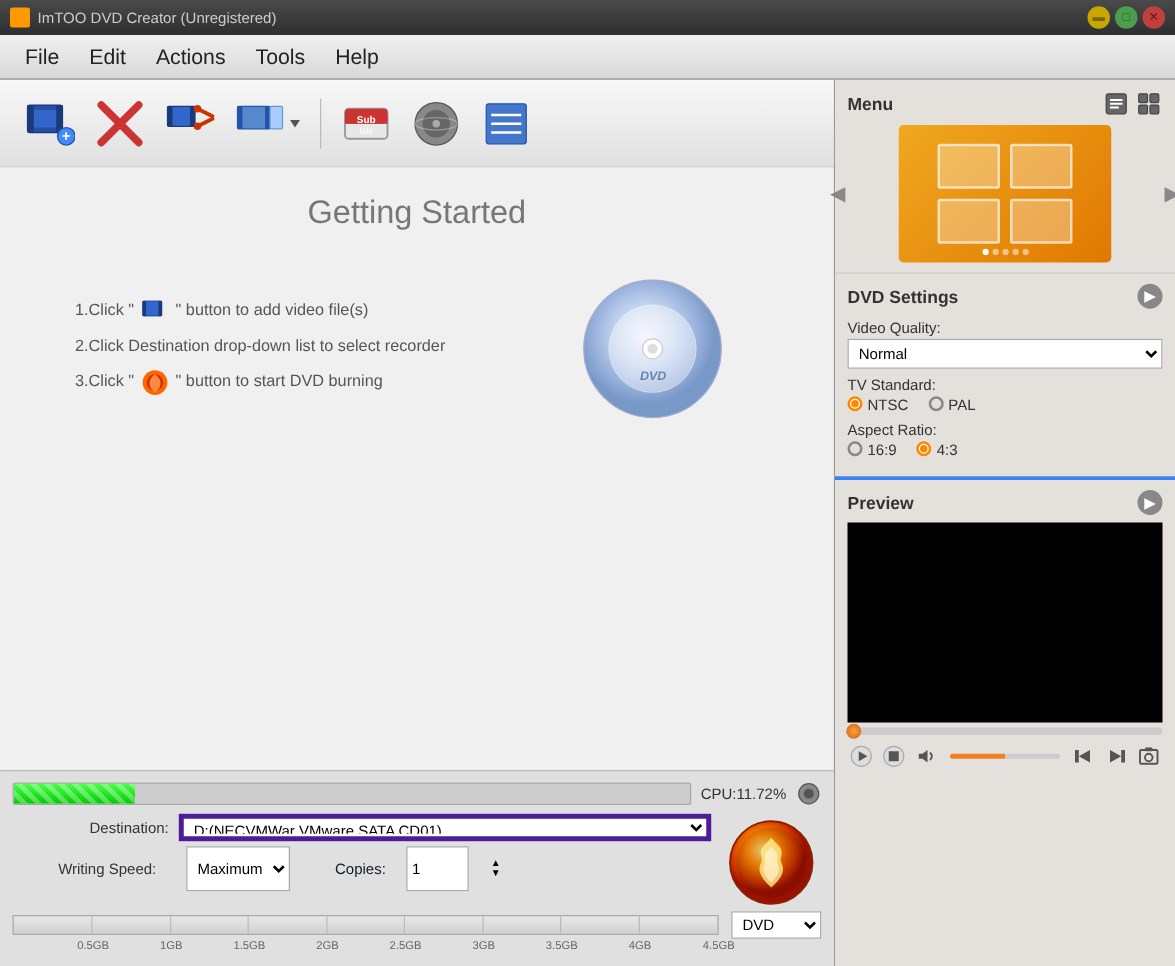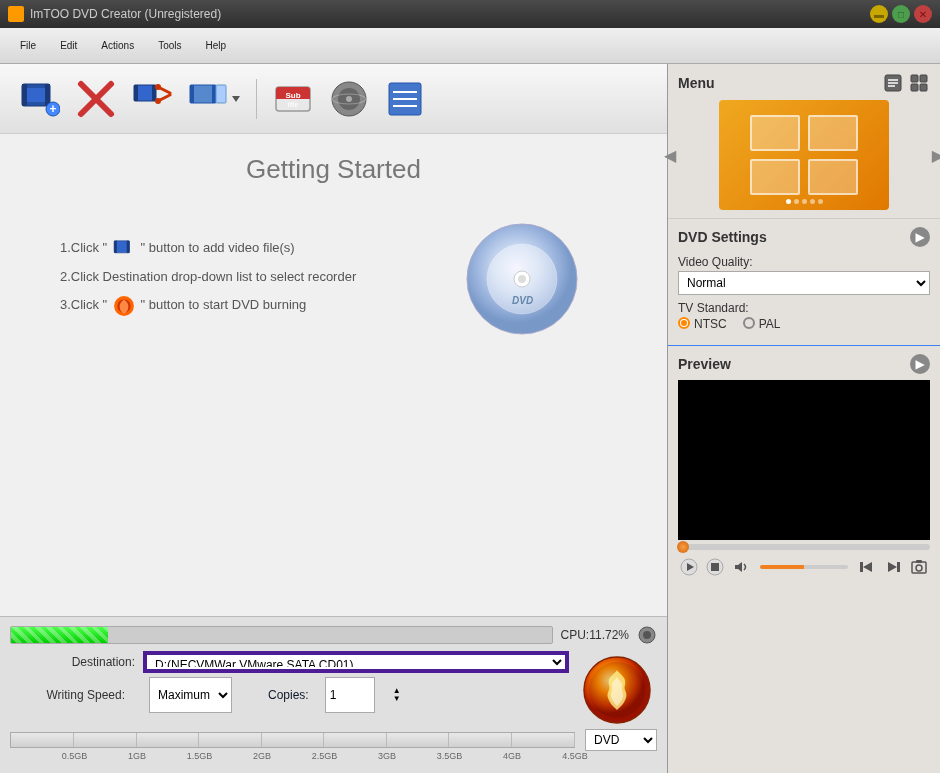--- a/index.html
+++ b/index.html
@@ -46,21 +46,21 @@
       background: linear-gradient(to bottom, #f0f0f0, #d8d8d8);
       height: 36px;
       display: flex;
       align-items: center;
       padding: 0 8px;
       border-bottom: 1px solid #aaa;
     }
     .menu-item {
       padding: 4px 12px;
       cursor: pointer;
-      font-size: 10px;
+      font-size: 17px;
       color: #222;
       border-radius: 3px;
     }
 
     
     #main-layout {
       display: flex;
       width: 940px;
       height: 709px; 
     }
@@ -290,21 +290,21 @@
       background: none;
       border: none;
       padding: 4px;
     }
     #menu-nav-left { left: -18px; }
     #menu-nav-right { right: -18px; }
 
     
     #dvd-settings-section {
       padding: 8px 10px;
-      border-bottom: 1px solid #3b82f6;
+      border-bottom: 3px solid #3b82f6;
     }
     #dvd-settings-header {
       display: flex; align-items: center; justify-content: space-between;
       margin-bottom: 8px;
     }
     .settings-expand-btn {
       width: 20px; height: 20px;
       background: #888;
       border-radius: 50%;
       display: flex; align-items: center; justify-content: center;
@@ -773,20 +773,33 @@
             <div class="radio-dot checked"></div>
             <span>NTSC</span>
           </label>
           <label class="radio-item">
             <div class="radio-dot"></div>
             <span>PAL</span>
           </label>
         </div>
       </div>
 
+      <div class="setting-row">
+        <div class="setting-label">Aspect Ratio:</div>
+        <div class="radio-group">
+          <label class="radio-item">
+            <div class="radio-dot"></div>
+            <span>16:9</span>
+          </label>
+          <label class="radio-item">
+            <div class="radio-dot checked"></div>
+            <span>4:3</span>
+          </label>
+        </div>
+      </div>
     </div>
 
     <div id="preview-section">
       <div id="preview-header">
         <span class="section-title">Preview</span>
         <div class="settings-expand-btn">▶</div>
       </div>
 
       <div id="preview-video"></div>
 

